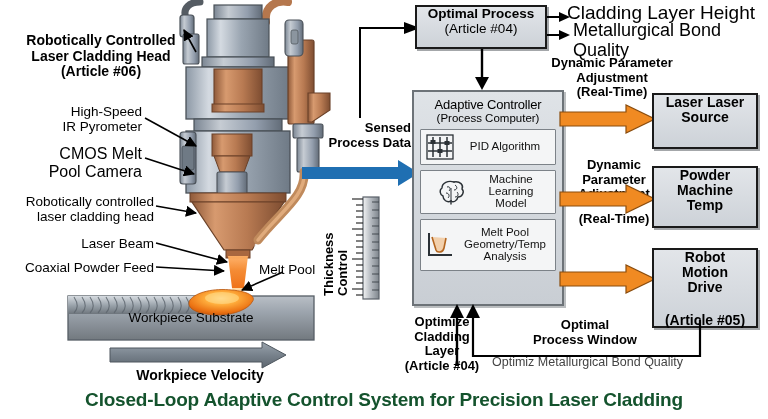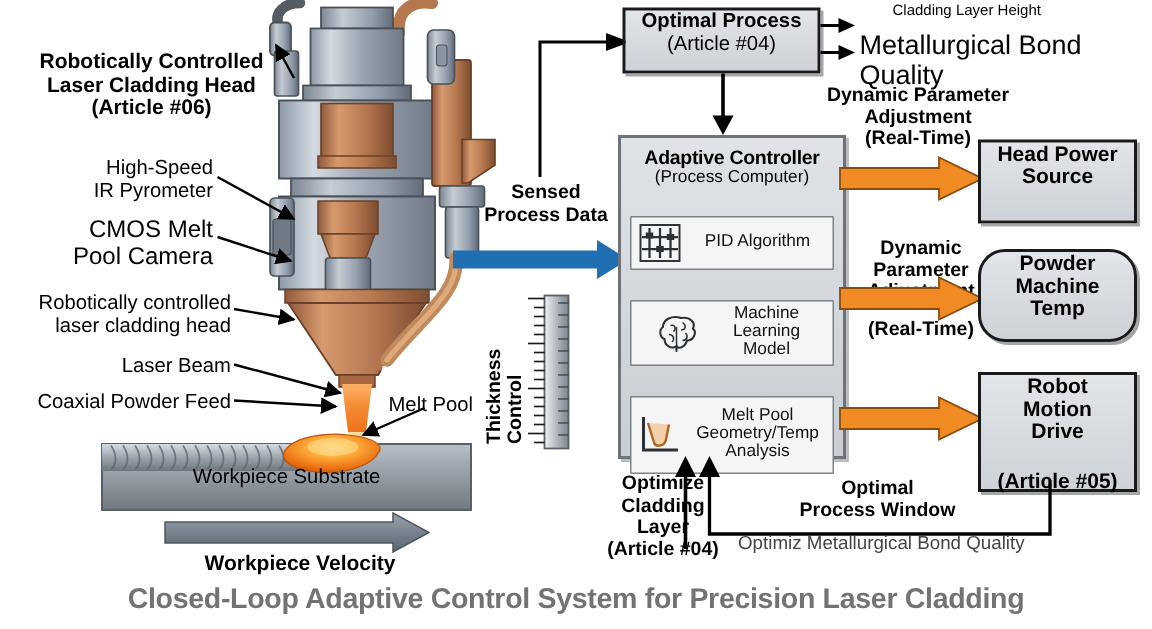--- a/index.html
+++ b/index.html
@@ -37,31 +37,31 @@
 
   
   .controller {
     box-sizing: border-box;
     border: 2px solid #6d7378;
     background: linear-gradient(180deg, #dfe3e7 0%, #c9ced4 100%);
     box-shadow: 2px 2px 0 rgba(120,125,130,0.5);
     padding: 5px 6px 6px 6px;
   }
   .ctl-head { text-align: center; color: #000; }
-  .ctl-head .h1 { font-weight: bold; font-size: 13px; letter-spacing: -0.2px;}
+  .ctl-head .h1 { font-weight: normal; font-size: 13px; letter-spacing: -0.2px;}
   .ctl-head .h2 { font-size: 11.5px; }
   .module {
     box-sizing: border-box;
     border: 1px solid #7c8288;
     background: #f4f5f6;
     display: flex;
     align-items: center;
     gap: 4px;
     padding: 2px 4px;
-    margin-top: 20px;
+    margin-top: 5px;
     border-radius: 1px;
   }
   .module .mlabel {
     flex: 1;
     text-align: center;
     font-size: 11.5px;
     color: #111;
     line-height: 1.04;
   }
   .module .micon { flex: 0 0 auto; width: 30px; height: 30px; }
@@ -70,21 +70,21 @@
   .lbl { color: #000; line-height: 1.12; }
   .lbl.b { font-weight: bold; }
   .lbl.r { text-align: right; }
   .lbl.c { text-align: center; }
 
   .title-main {
     font-weight: bold;
     font-size: 19px;
     letter-spacing: -0.2px;
     text-align: center;
-    color: #737373;
+    color: #14532d;
     width: 100%;
   }
 
   
   .vert {
     transform: rotate(-90deg);
     transform-origin: left top;
     white-space: nowrap;
     font-weight: bold;
     font-size: 13px;
@@ -306,21 +306,21 @@
         <line x1="20" y1="46" x2="27" y2="46"></line>
       <line x1="20" y1="54" x2="27" y2="54"></line>
         <line x1="20" y1="62" x2="27" y2="62"></line>
       <line x1="20" y1="70" x2="27" y2="70"></line>
         <line x1="20" y1="78" x2="27" y2="78"></line>
       <line x1="20" y1="86" x2="27" y2="86"></line>
         <line x1="20" y1="94" x2="27" y2="94"></line>
     </g>
   </svg>
 
-  <div class="abs lbl c b" style="left:317px; top:121px; width:94px; font-size:13px;">
+  <div class="abs lbl c b" style="left:317px; top:121px; width:94px; font-size:13px;text-align:right;">
     <div>Sensed</div>
     <div>Process Data</div>
   </div>
   <svg class="abs" style="left:302px; top:160px;" width="118" height="26" viewBox="0 0 118 26">
     <path d="M0 7 L96 7 L96 0 L117 13 L96 26 L96 19 L0 19 Z" fill="#1F6FB2"></path>
   </svg>
 
   <svg class="abs" style="left:330px; top:18px;" width="92" height="100" viewBox="0 0 92 100">
     <path d="M30 100 L30 10 L76 10" stroke="#000" stroke-width="2" fill="none"></path>
     <path d="M74 4 L90 10 L74 16 Z" fill="#000"></path>
@@ -332,21 +332,21 @@
   </div>
 
   <svg class="abs" style="left:547px; top:8px;" width="24" height="40" viewBox="0 0 24 40">
     <g stroke="#000" stroke-width="2" fill="none">
       <line x1="0" y1="9" x2="14" y2="9"></line>
       <line x1="0" y1="27" x2="14" y2="27"></line>
     </g>
     <path d="M12 4 L23 9 L12 14 Z" fill="#000"></path>
     <path d="M12 22 L23 27 L12 32 Z" fill="#000"></path>
   </svg>
-  <div class="abs lbl" style="left:595px; top:2px; font-size:10px;">Cladding Layer Height</div>
+  <div class="abs lbl" style="left:567px; top:2px; font-size:19px;">Cladding Layer Height</div>
   <div class="abs lbl" style="left:573px; top:20px; font-size:18px;">Metallurgical Bond Quality</div>
 
   <svg class="abs" style="left:474px; top:49px;" width="16" height="42" viewBox="0 0 16 42">
     <line x1="8" y1="0" x2="8" y2="30" stroke="#000" stroke-width="2.4"></line>
     <path d="M1 28 L8 41 L15 28 Z" fill="#000"></path>
   </svg>
 
   <div class="abs controller" style="left:412px; top:90px; width:152px; height:216px;">
     <div class="ctl-head">
       <div class="h1">Adaptive Controller</div>
@@ -423,25 +423,25 @@
   <svg class="abs" style="left:560px; top:184px;" width="96" height="30" viewBox="0 0 96 30">
     <path d="M0 8 L66 8 L66 1 L95 15 L66 29 L66 22 L0 22 Z" fill="#F08A22" stroke="#8a4c0d" stroke-width="1.2"></path>
   </svg>
   <div class="abs lbl c b" style="left:566px; top:212px; width:96px; font-size:13px;">(Real-Time)</div>
 
   <svg class="abs" style="left:560px; top:264px;" width="96" height="30" viewBox="0 0 96 30">
     <path d="M0 8 L66 8 L66 1 L95 15 L66 29 L66 22 L0 22 Z" fill="#F08A22" stroke="#8a4c0d" stroke-width="1.2"></path>
   </svg>
 
   <div class="abs box" style="left:652px; top:93px; width:106px; height:56px; font-size:14px; font-weight:bold;">
-    <div>Head Power</div>
+    <div>Laser Laser</div>
     <div>Source</div>
   </div>
 
-  <div class="abs box" style="left:652px; top:166px; width:106px; height:62px; font-size:14px; font-weight:bold;border-radius:18px;">
+  <div class="abs box" style="left:652px; top:166px; width:106px; height:62px; font-size:14px; font-weight:bold;">
     <div>Powder</div>
     <div>Machine</div>
     <div>Temp</div>
   </div>
 
   <div class="abs box" style="left:652px; top:248px; width:106px; height:80px; font-size:14px; font-weight:bold;">
     <div>Robot</div>
     <div>Motion</div>
     <div>Drive</div>
   </div>

